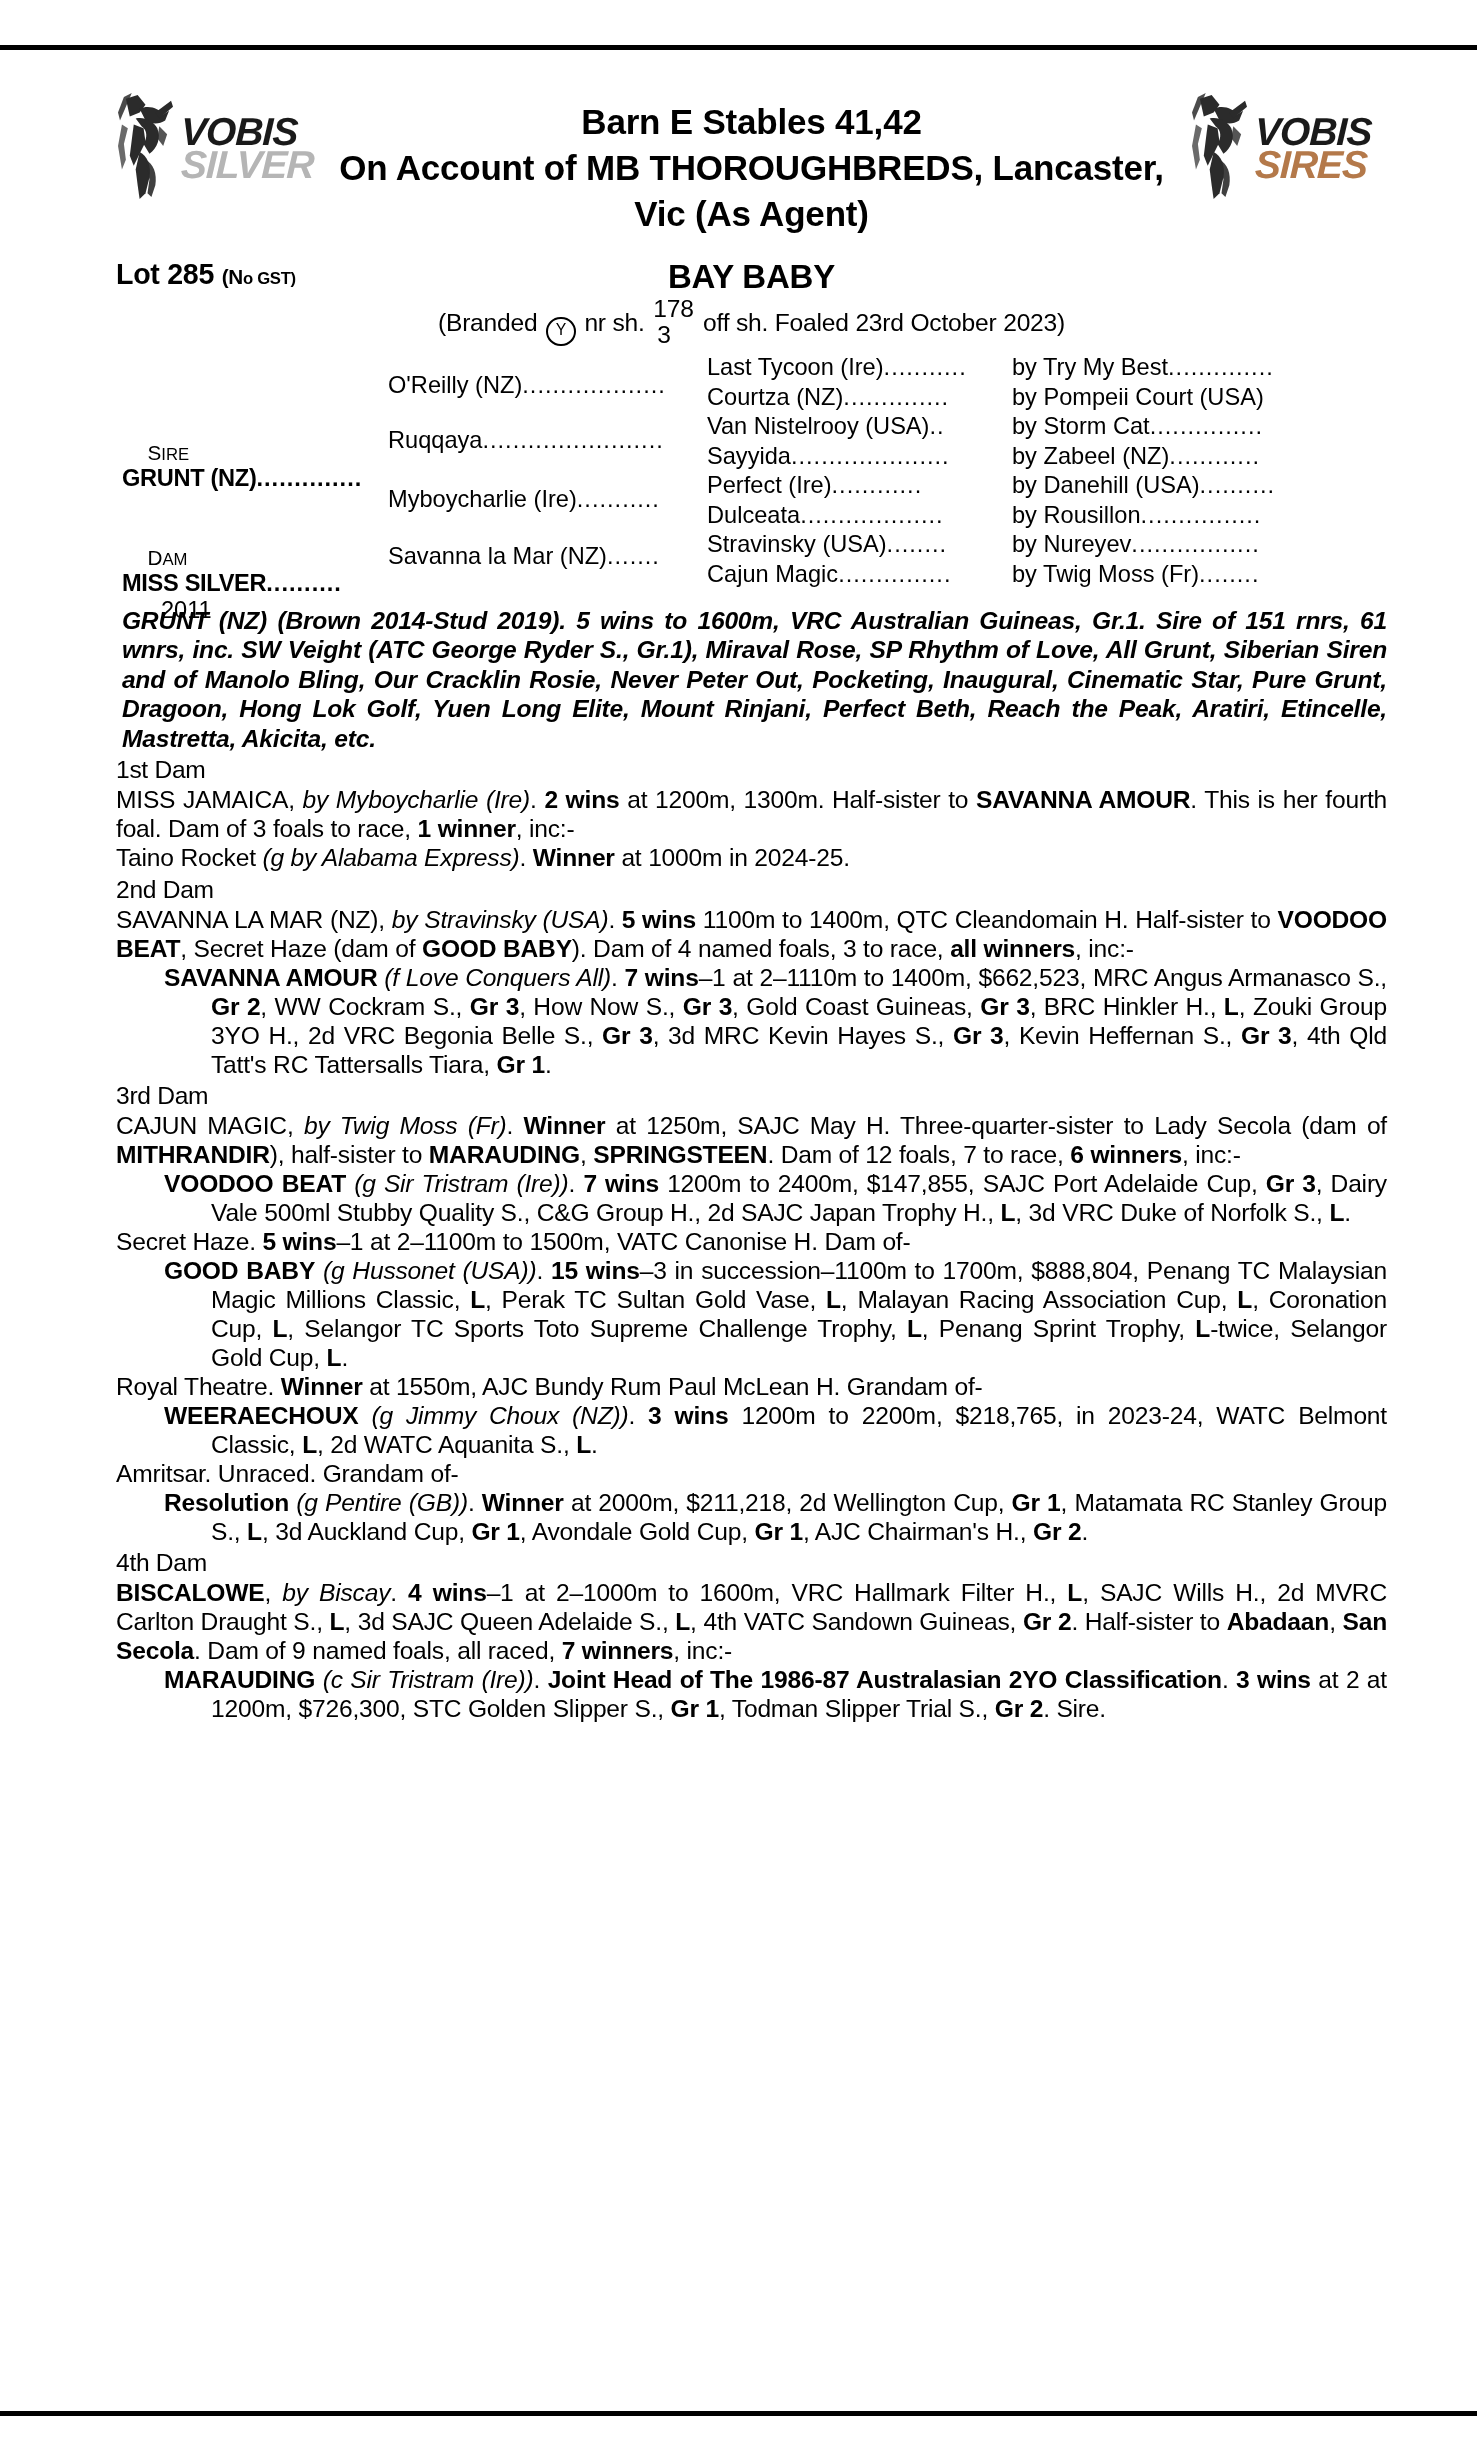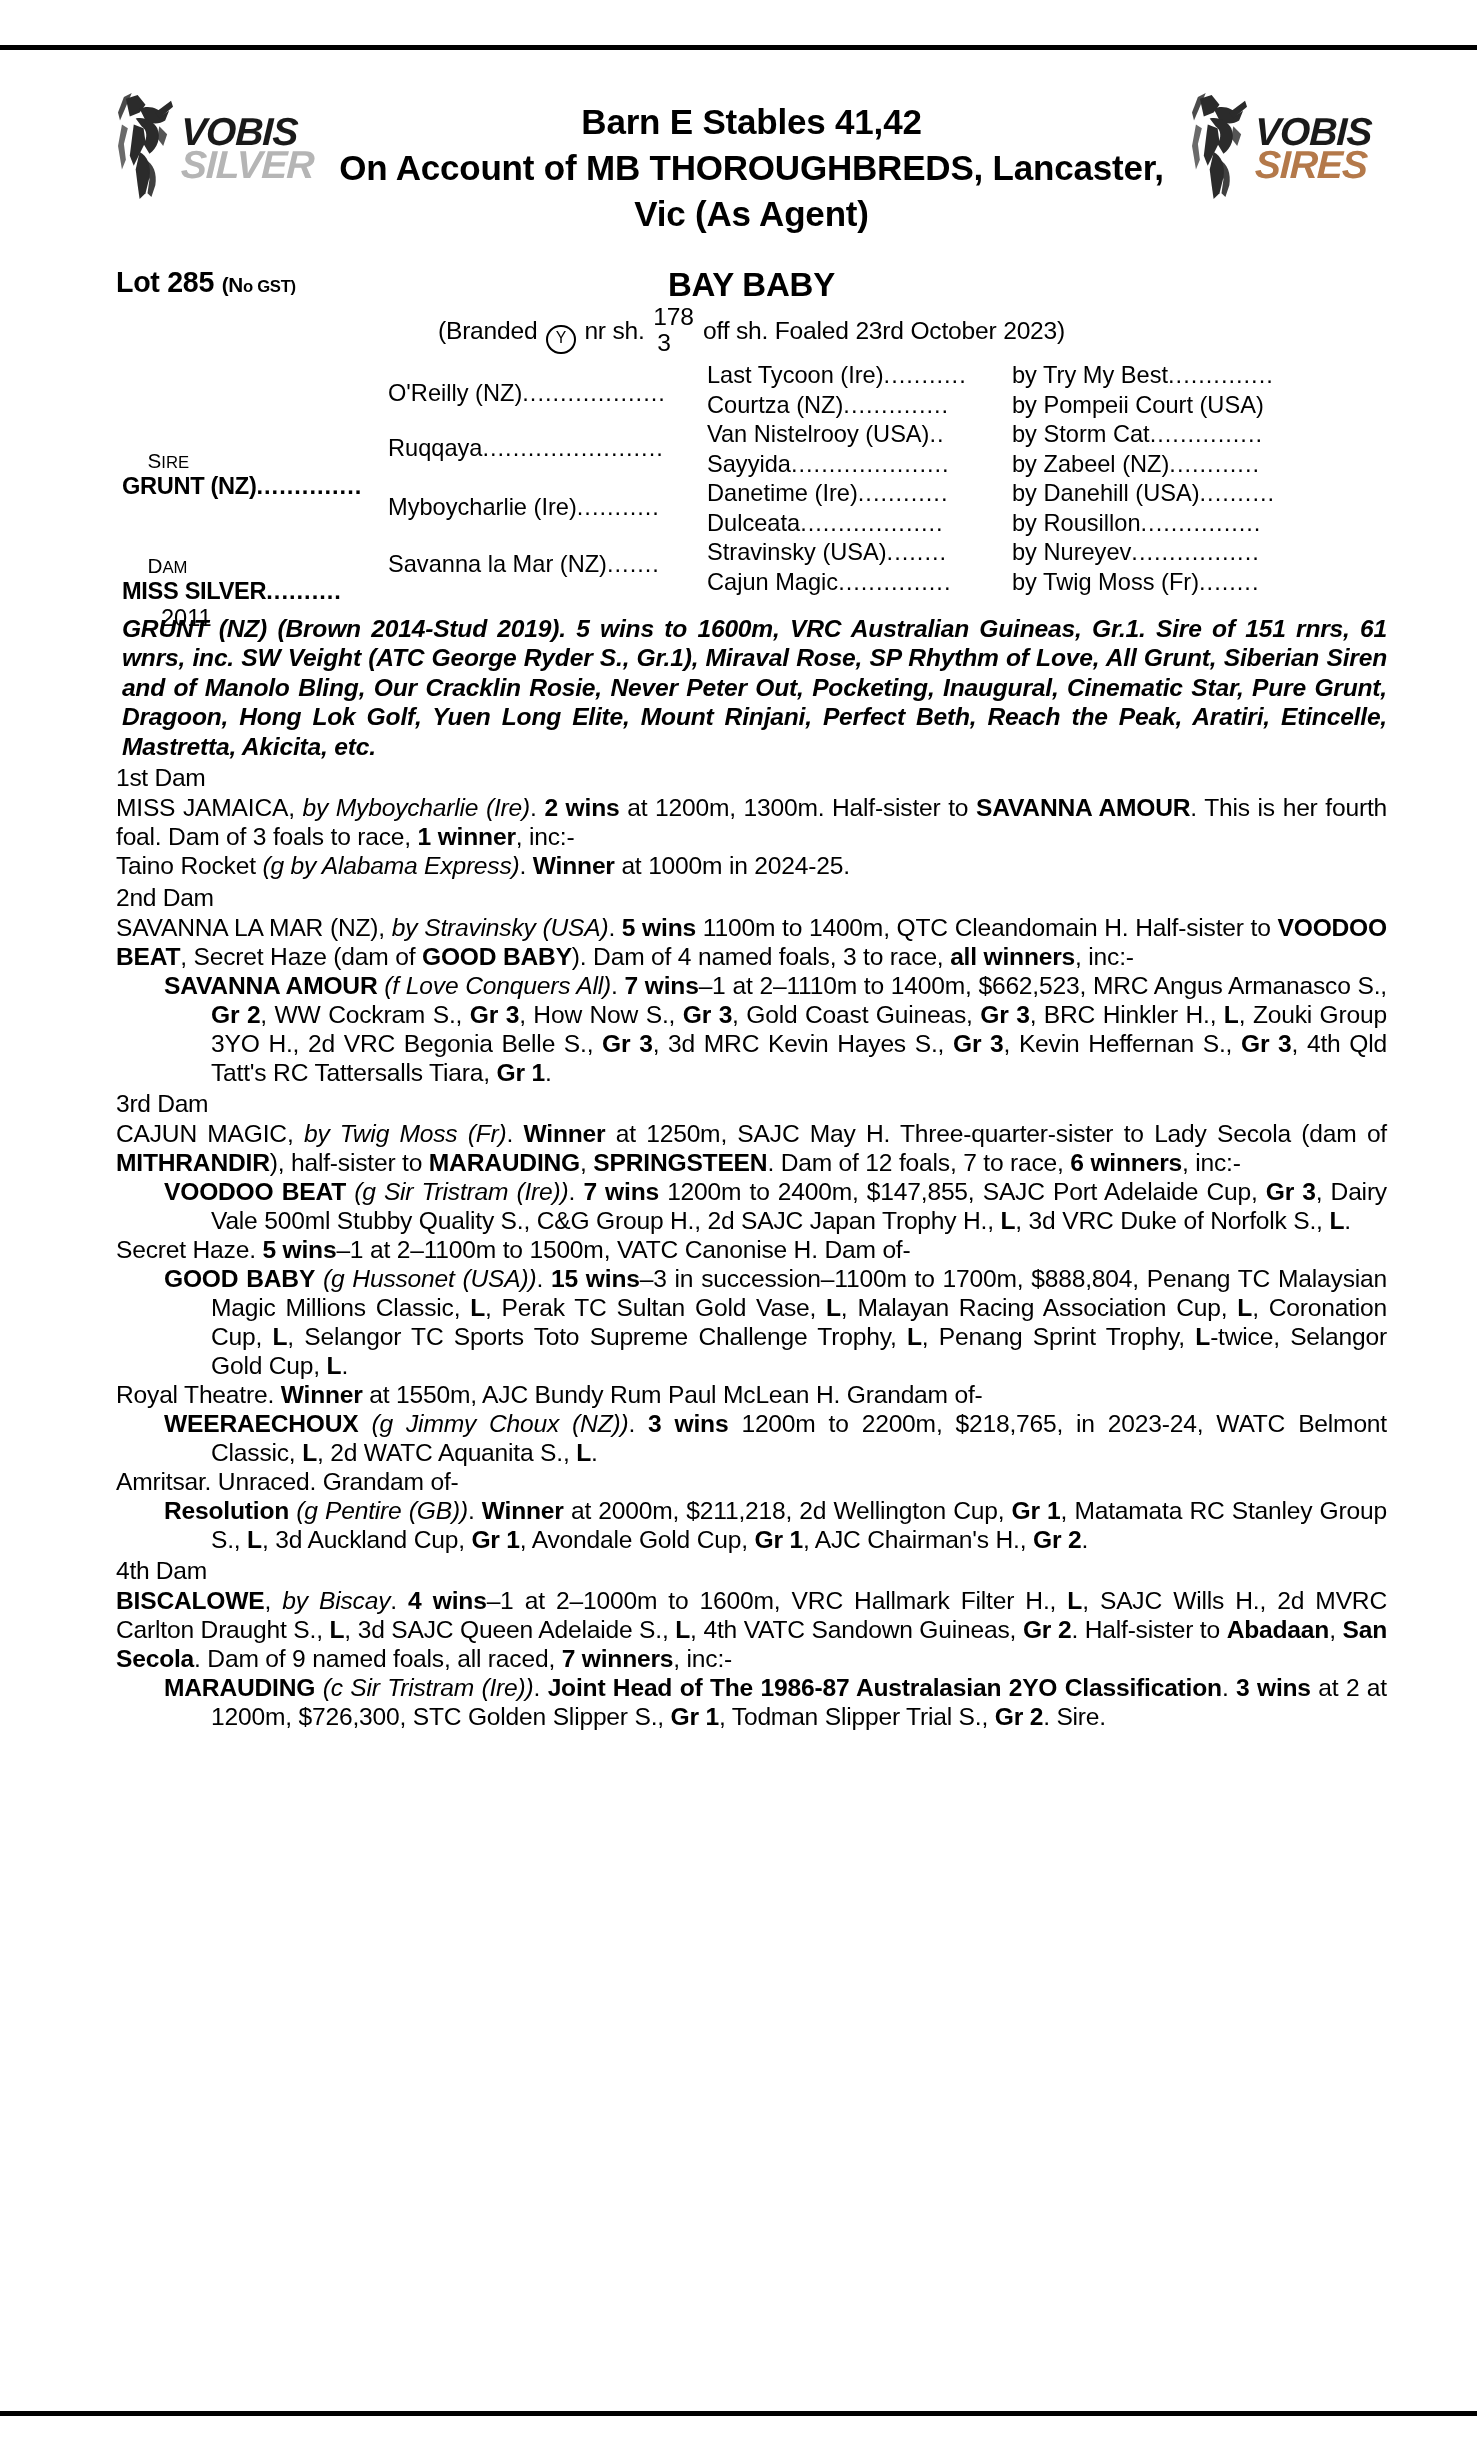--- a/index.html
+++ b/index.html
@@ -95,21 +95,21 @@
     font-weight: bold;
     font-size: 35px;
     line-height: 1.32;
     letter-spacing: -0.2px;
   }
 
   
   .lot-line {
     position: relative;
     height: 45px;
-    margin-top: 10px;
+    margin-top: 2px;
   }
   .lot-no {
     position: absolute;
     left: 0;
     top: 0;
     font-weight: bold;
     font-size: 28.6px;
     letter-spacing: -0.3px;
   }
   .lot-no .gst {
@@ -352,21 +352,21 @@
         <div class="g2row" style="top:63px"><span>Ruqqaya</span><span class="dots">........................</span></div>
         <div class="g2row" style="top:122px"><span>Myboycharlie (Ire)</span><span class="dots">...........</span></div>
         <div class="g2row" style="top:179px"><span>Savanna la Mar (NZ)</span><span class="dots">.......</span></div>
       </div>
 
       <div class="ped-col3">
         <div class="g3row" style="top:-9.9px"><span>Last Tycoon (Ire)</span><span class="dots">...........</span></div>
         <div class="g3row" style="top:19.7px"><span>Courtza (NZ)</span><span class="dots">..............</span></div>
         <div class="g3row" style="top:49px"><span>Van Nistelrooy (USA)</span><span class="dots">..</span></div>
         <div class="g3row" style="top:79px"><span>Sayyida</span><span class="dots">.....................</span></div>
-        <div class="g3row" style="top:108px"><span>Danetime (Ire)</span><span class="dots">............</span></div>
+        <div class="g3row" style="top:108px"><span>Perfect (Ire)</span><span class="dots">............</span></div>
         <div class="g3row" style="top:138px"><span>Dulceata</span><span class="dots">...................</span></div>
         <div class="g3row" style="top:167px"><span>Stravinsky (USA)</span><span class="dots">........</span></div>
         <div class="g3row" style="top:197px"><span>Cajun Magic</span><span class="dots">...............</span></div>
       </div>
 
       <div class="ped-col4">
         <div class="g3row" style="top:-9.9px"><span>by Try My Best</span><span class="dots">..............</span></div>
         <div class="g3row" style="top:19.7px"><span>by Pompeii Court (USA)</span><span class="dots"></span></div>
         <div class="g3row" style="top:49px"><span>by Storm Cat</span><span class="dots">...............</span></div>
         <div class="g3row" style="top:79px"><span>by Zabeel (NZ)</span><span class="dots">............</span></div>

